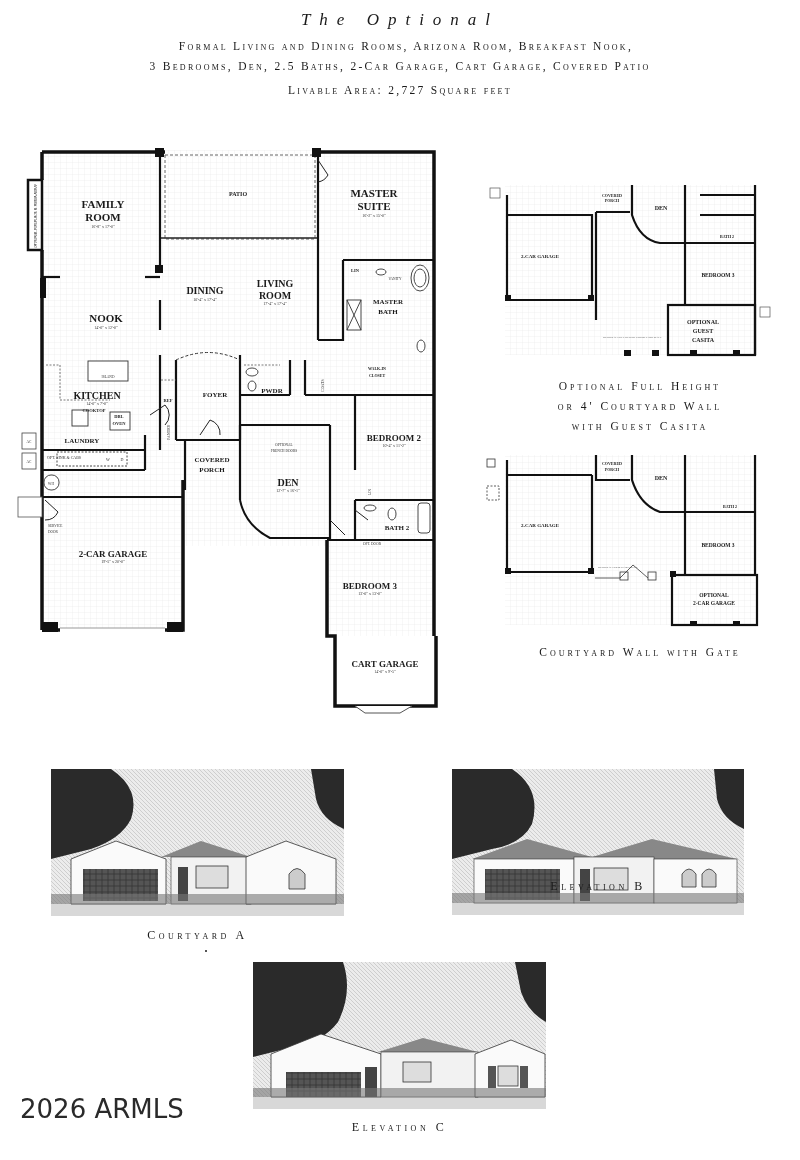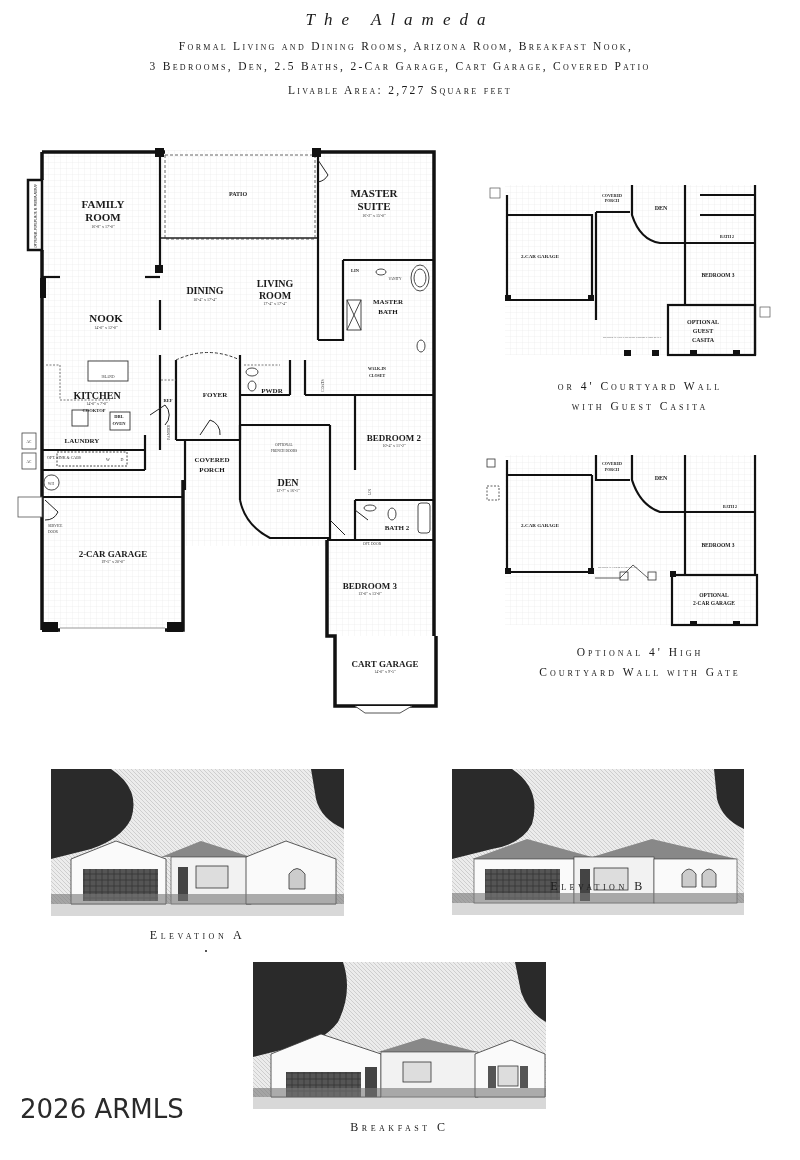--- a/index.html
+++ b/index.html
@@ -23,21 +23,21 @@
   .elev { position: absolute; border: 0; overflow: hidden; }
   .elev-caption { position: absolute; text-align: center; font-size: 12px; letter-spacing: 3.5px; font-variant: small-caps; color: #1a1a1a; }
 
   .watermark { position: absolute; left: 4px; top: 1094px; font-family: "DejaVu Sans", sans-serif; font-size: 26px; color: #2a2a2a; letter-spacing: 0px; margin-left: 16px; }
   .dot { position: absolute; width: 2px; height: 2px; background: #555; }
 </style>
 </head>
 <body>
 
 <div class="header">
-  <div class="title">The Alameda</div>
+  <div class="title">The Optional</div>
   <div class="features l1">Formal Living and Dining Rooms, Arizona Room, Breakfast Nook,</div>
   <div class="features l2">3 Bedrooms, Den, 2.5 Baths, 2-Car Garage, Cart Garage, Covered Patio</div>
   <div class="features l3">Livable Area: 2,727 Square feet</div>
 </div>
 
 <div class="plan" style="left:14px; top:145px; width:430px; height:570px;">
   <svg width="430" height="570" viewBox="14 145 430 570" xmlns="http://www.w3.org/2000/svg">
     <defs>
       <pattern id="grid" width="6" height="6" patternUnits="userSpaceOnUse">
         <rect width="6" height="6" fill="#fff"></rect>
@@ -270,20 +270,21 @@
     <text class="room-label" x="540" y="258" font-size="5" text-anchor="middle">2-CAR GARAGE</text>
     <text class="room-label" x="718" y="277" font-size="5.5" text-anchor="middle">BEDROOM 3</text>
     <text class="room-label" x="727" y="238" font-size="4" text-anchor="middle">BATH 2</text>
     <text class="room-label" x="703" y="324" font-size="6" text-anchor="middle">OPTIONAL</text>
     <text class="room-label" x="703" y="333" font-size="6" text-anchor="middle">GUEST</text>
     <text class="room-label" x="703" y="342" font-size="6" text-anchor="middle">CASITA</text>
     <text class="dim" x="603" y="338" font-size="2.8">OPTIONAL FULL HEIGHT COURTYARD WALL</text>
   </svg>
 </div>
 <div class="caption" style="left:490px; top:376px; width:300px;">
+  <div>Optional Full Height</div>
   <div>or 4' Courtyard Wall</div>
   <div>with Guest Casita</div>
 </div>
 
 <div class="plan" style="left:484px; top:452px; width:290px; height:180px;">
   <svg width="290" height="180" viewBox="484 452 290 180" xmlns="http://www.w3.org/2000/svg">
     <rect x="505" y="455" width="252" height="170" fill="url(#grid)"></rect>
     <g stroke="#111" stroke-width="2.2" fill="none">
       <polyline points="507,460 507,572 592,572 592,475"></polyline>
       <line x1="507" y1="475" x2="592" y2="475"></line>
@@ -314,21 +315,20 @@
     <text class="room-label" x="661" y="480" font-size="6" text-anchor="middle">DEN</text>
     <text class="room-label" x="540" y="527" font-size="5" text-anchor="middle">2-CAR GARAGE</text>
     <text class="room-label" x="718" y="547" font-size="5.5" text-anchor="middle">BEDROOM 3</text>
     <text class="room-label" x="730" y="508" font-size="4" text-anchor="middle">BATH 2</text>
     <text class="room-label" x="714" y="597" font-size="5.5" text-anchor="middle">OPTIONAL</text>
     <text class="room-label" x="714" y="605" font-size="5.5" text-anchor="middle">2-CAR GARAGE</text>
     <text class="dim" x="598" y="568" font-size="2.8">OPTIONAL COURTYARD WALL</text>
   </svg>
 </div>
 <div class="caption" style="left:490px; top:642px; width:300px;">
-  <div>Optional 4' High</div>
   <div>Courtyard Wall with Gate</div>
 </div>
 
 <div class="elev" style="left:51px; top:769px; width:293px; height:147px;">
   <svg width="293" height="147" viewBox="0 0 293 147" xmlns="http://www.w3.org/2000/svg">
     <defs>
       <pattern id="sky" width="4" height="4" patternUnits="userSpaceOnUse">
         <rect width="4" height="4" fill="#ececec"></rect>
           <path d="M0 0 L4 4" stroke="#bbb" stroke-width="0.6"></path>
       </pattern>
@@ -345,21 +345,21 @@
     <path d="M110 88 L150 72 L200 88 Z" fill="#888"></path>
     <rect x="120" y="88" width="80" height="47" fill="#f2f2f2" stroke="#333" stroke-width="0.6"></rect>
     <path d="M195 88 L235 72 L285 90 L285 135 L195 135 Z" fill="#fafafa" stroke="#333" stroke-width="0.8"></path>
     <rect x="32" y="100" width="75" height="32" fill="url(#door)"></rect>
     <rect x="127" y="98" width="10" height="34" fill="#444"></rect>
     <rect x="145" y="97" width="32" height="22" fill="#ddd" stroke="#333" stroke-width="0.8"></rect>
     <path d="M238 120 L238 105 Q246 94 254 105 L254 120 Z" fill="#ccc" stroke="#333" stroke-width="0.8"></path>
     <rect x="0" y="125" width="293" height="10" fill="#777" opacity="0.6"></rect>
   </svg>
 </div>
-<div class="elev-caption" style="left:51px; top:928px; width:293px;">Elevation A</div>
+<div class="elev-caption" style="left:51px; top:928px; width:293px;">Courtyard A</div>
 
 <div class="elev" style="left:452px; top:769px; width:292px; height:146px;">
   <svg width="292" height="146" viewBox="0 0 292 146" xmlns="http://www.w3.org/2000/svg">
     <rect width="292" height="146" fill="url(#sky)"></rect>
     <path d="M0 0 L60 0 Q90 20 80 55 Q70 75 40 80 L0 90 Z" fill="#2a2a2a"></path>
     <path d="M262 0 L292 0 L292 60 Q270 50 265 30 Z" fill="#2a2a2a"></path>
     <rect x="0" y="134" width="292" height="12" fill="#d8d8d8"></rect>
     <path d="M20 90 L75 70 L140 88 L200 70 L285 90 Z" fill="#888"></path>
     <rect x="22" y="90" width="100" height="44" fill="#fafafa" stroke="#333" stroke-width="0.6"></rect>
     <rect x="122" y="88" width="80" height="46" fill="#f2f2f2" stroke="#333" stroke-width="0.6"></rect>
@@ -386,17 +386,17 @@
     <path d="M222 92 L258 78 L292 92 L292 135 L222 135 Z" fill="#fafafa" stroke="#333" stroke-width="0.8"></path>
     <rect x="33" y="110" width="75" height="25" fill="url(#door)"></rect>
     <rect x="112" y="105" width="12" height="30" fill="#444"></rect>
     <rect x="150" y="100" width="28" height="20" fill="#ddd" stroke="#333" stroke-width="0.8"></rect>
     <rect x="235" y="104" width="8" height="22" fill="#555"></rect>
     <rect x="245" y="104" width="20" height="20" fill="#ddd" stroke="#333" stroke-width="0.8"></rect>
     <rect x="267" y="104" width="8" height="22" fill="#555"></rect>
     <rect x="0" y="126" width="293" height="9" fill="#777" opacity="0.6"></rect>
   </svg>
 </div>
-<div class="elev-caption" style="left:253px; top:1120px; width:293px;">Breakfast C</div>
+<div class="elev-caption" style="left:253px; top:1120px; width:293px;">Elevation C</div>
 
 <div class="dot" style="left:205px; top:950px;"></div>
 
 <div class="watermark">2026 ARMLS</div>
 
 </body></html>

